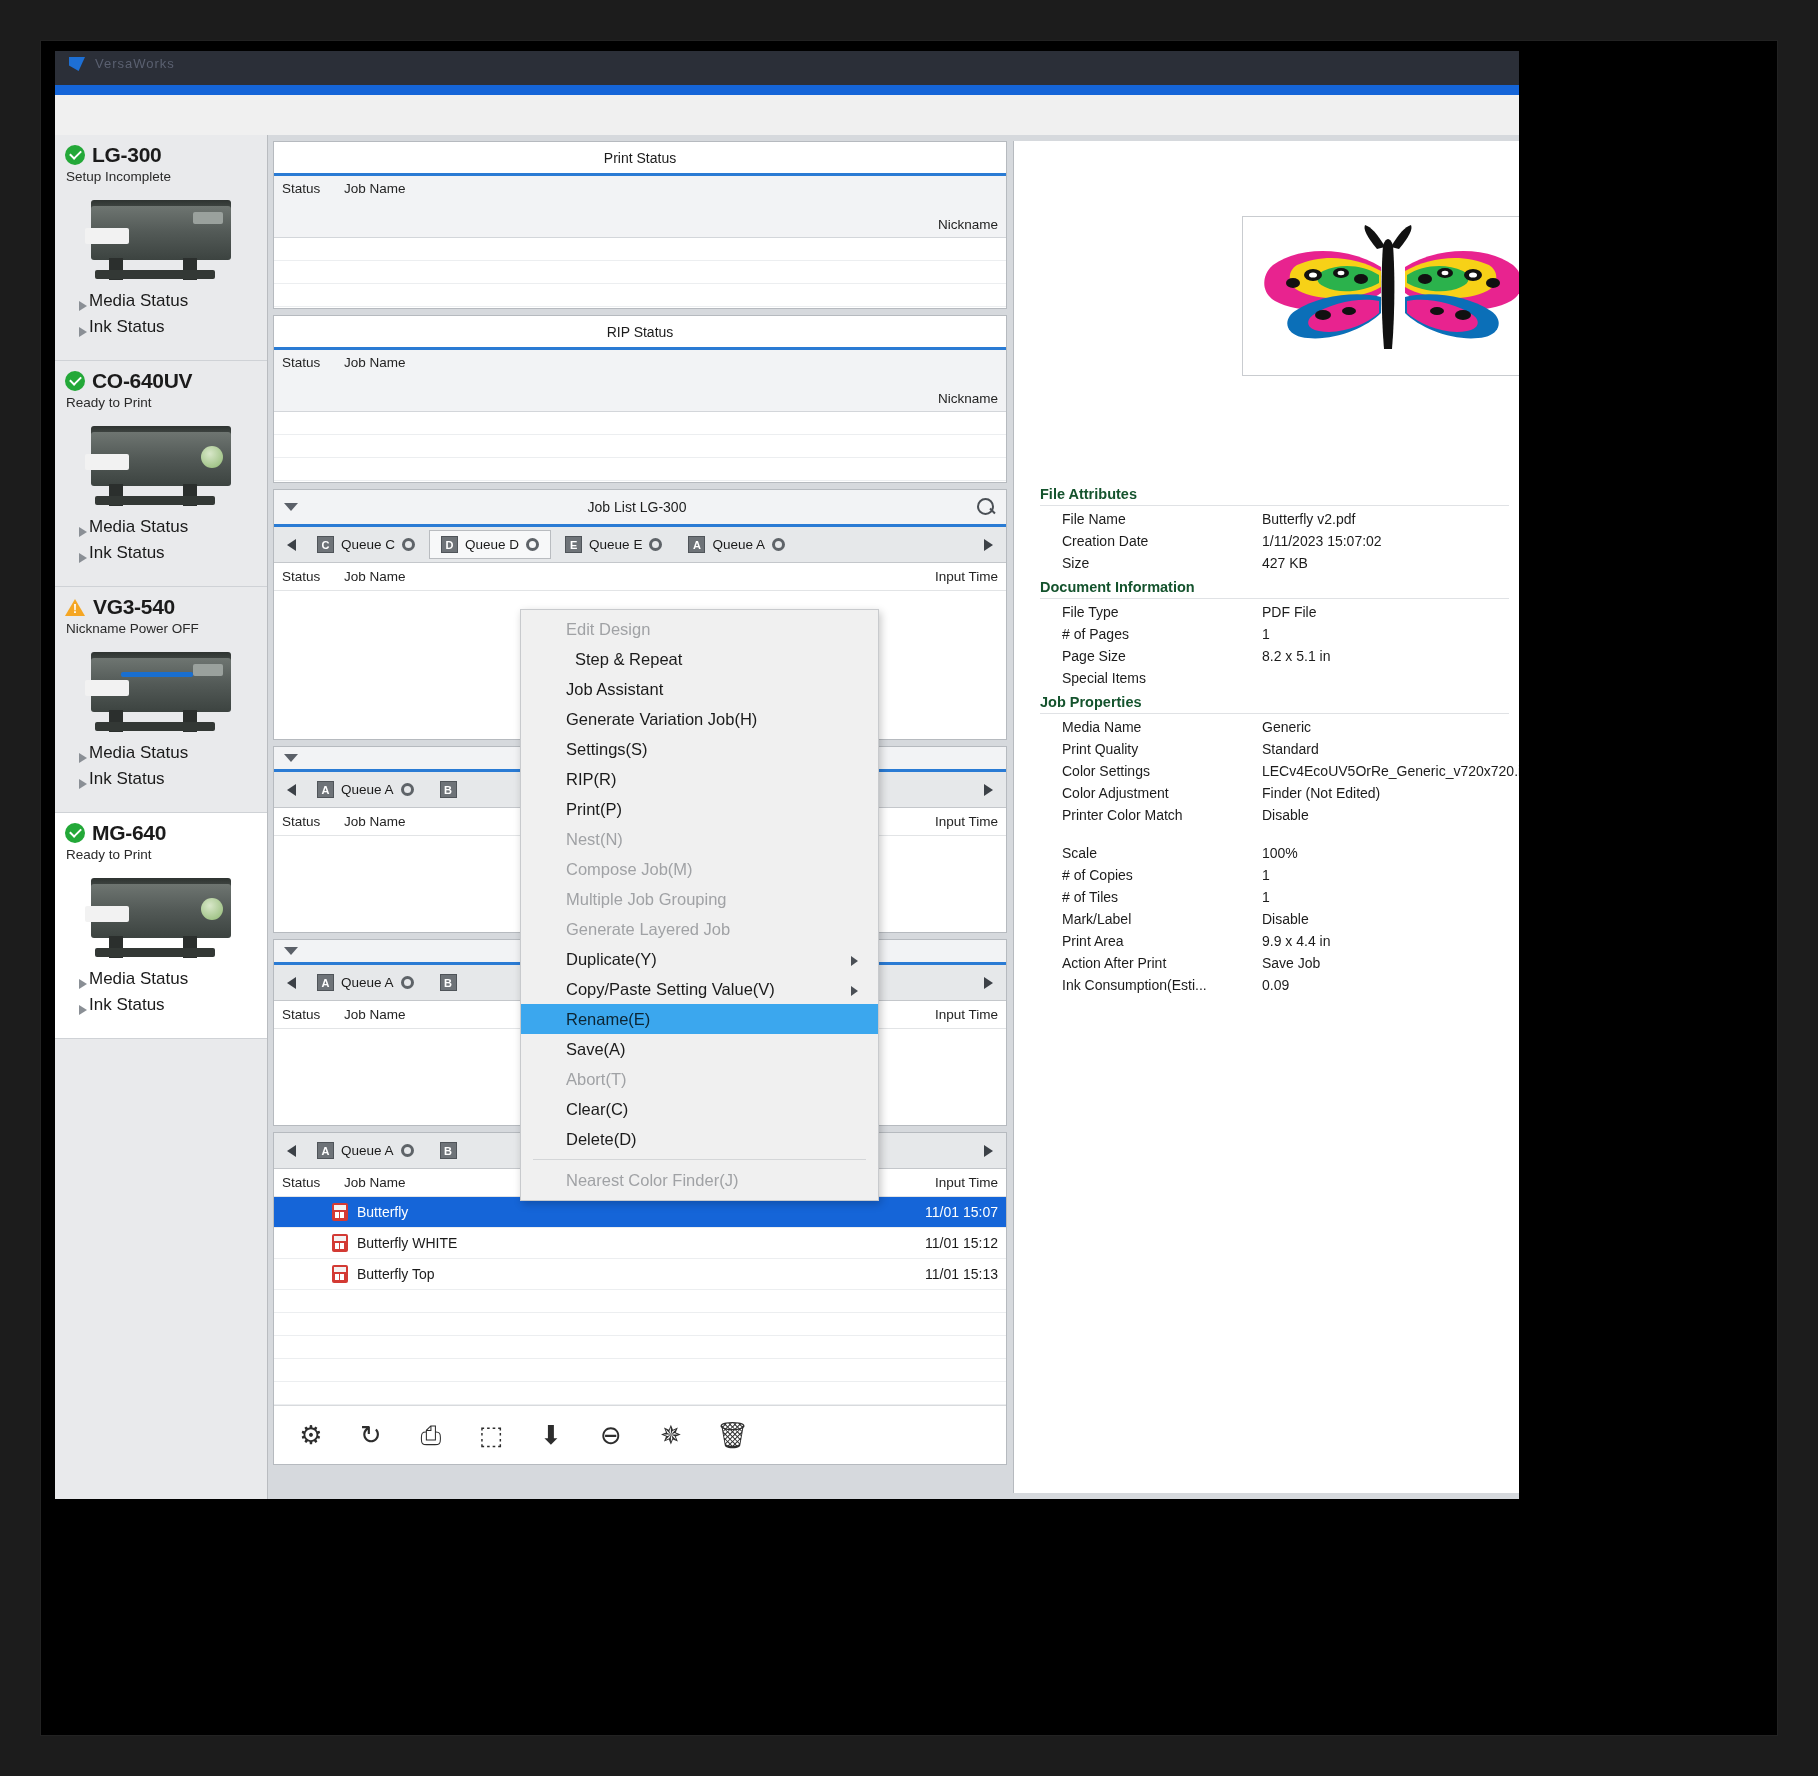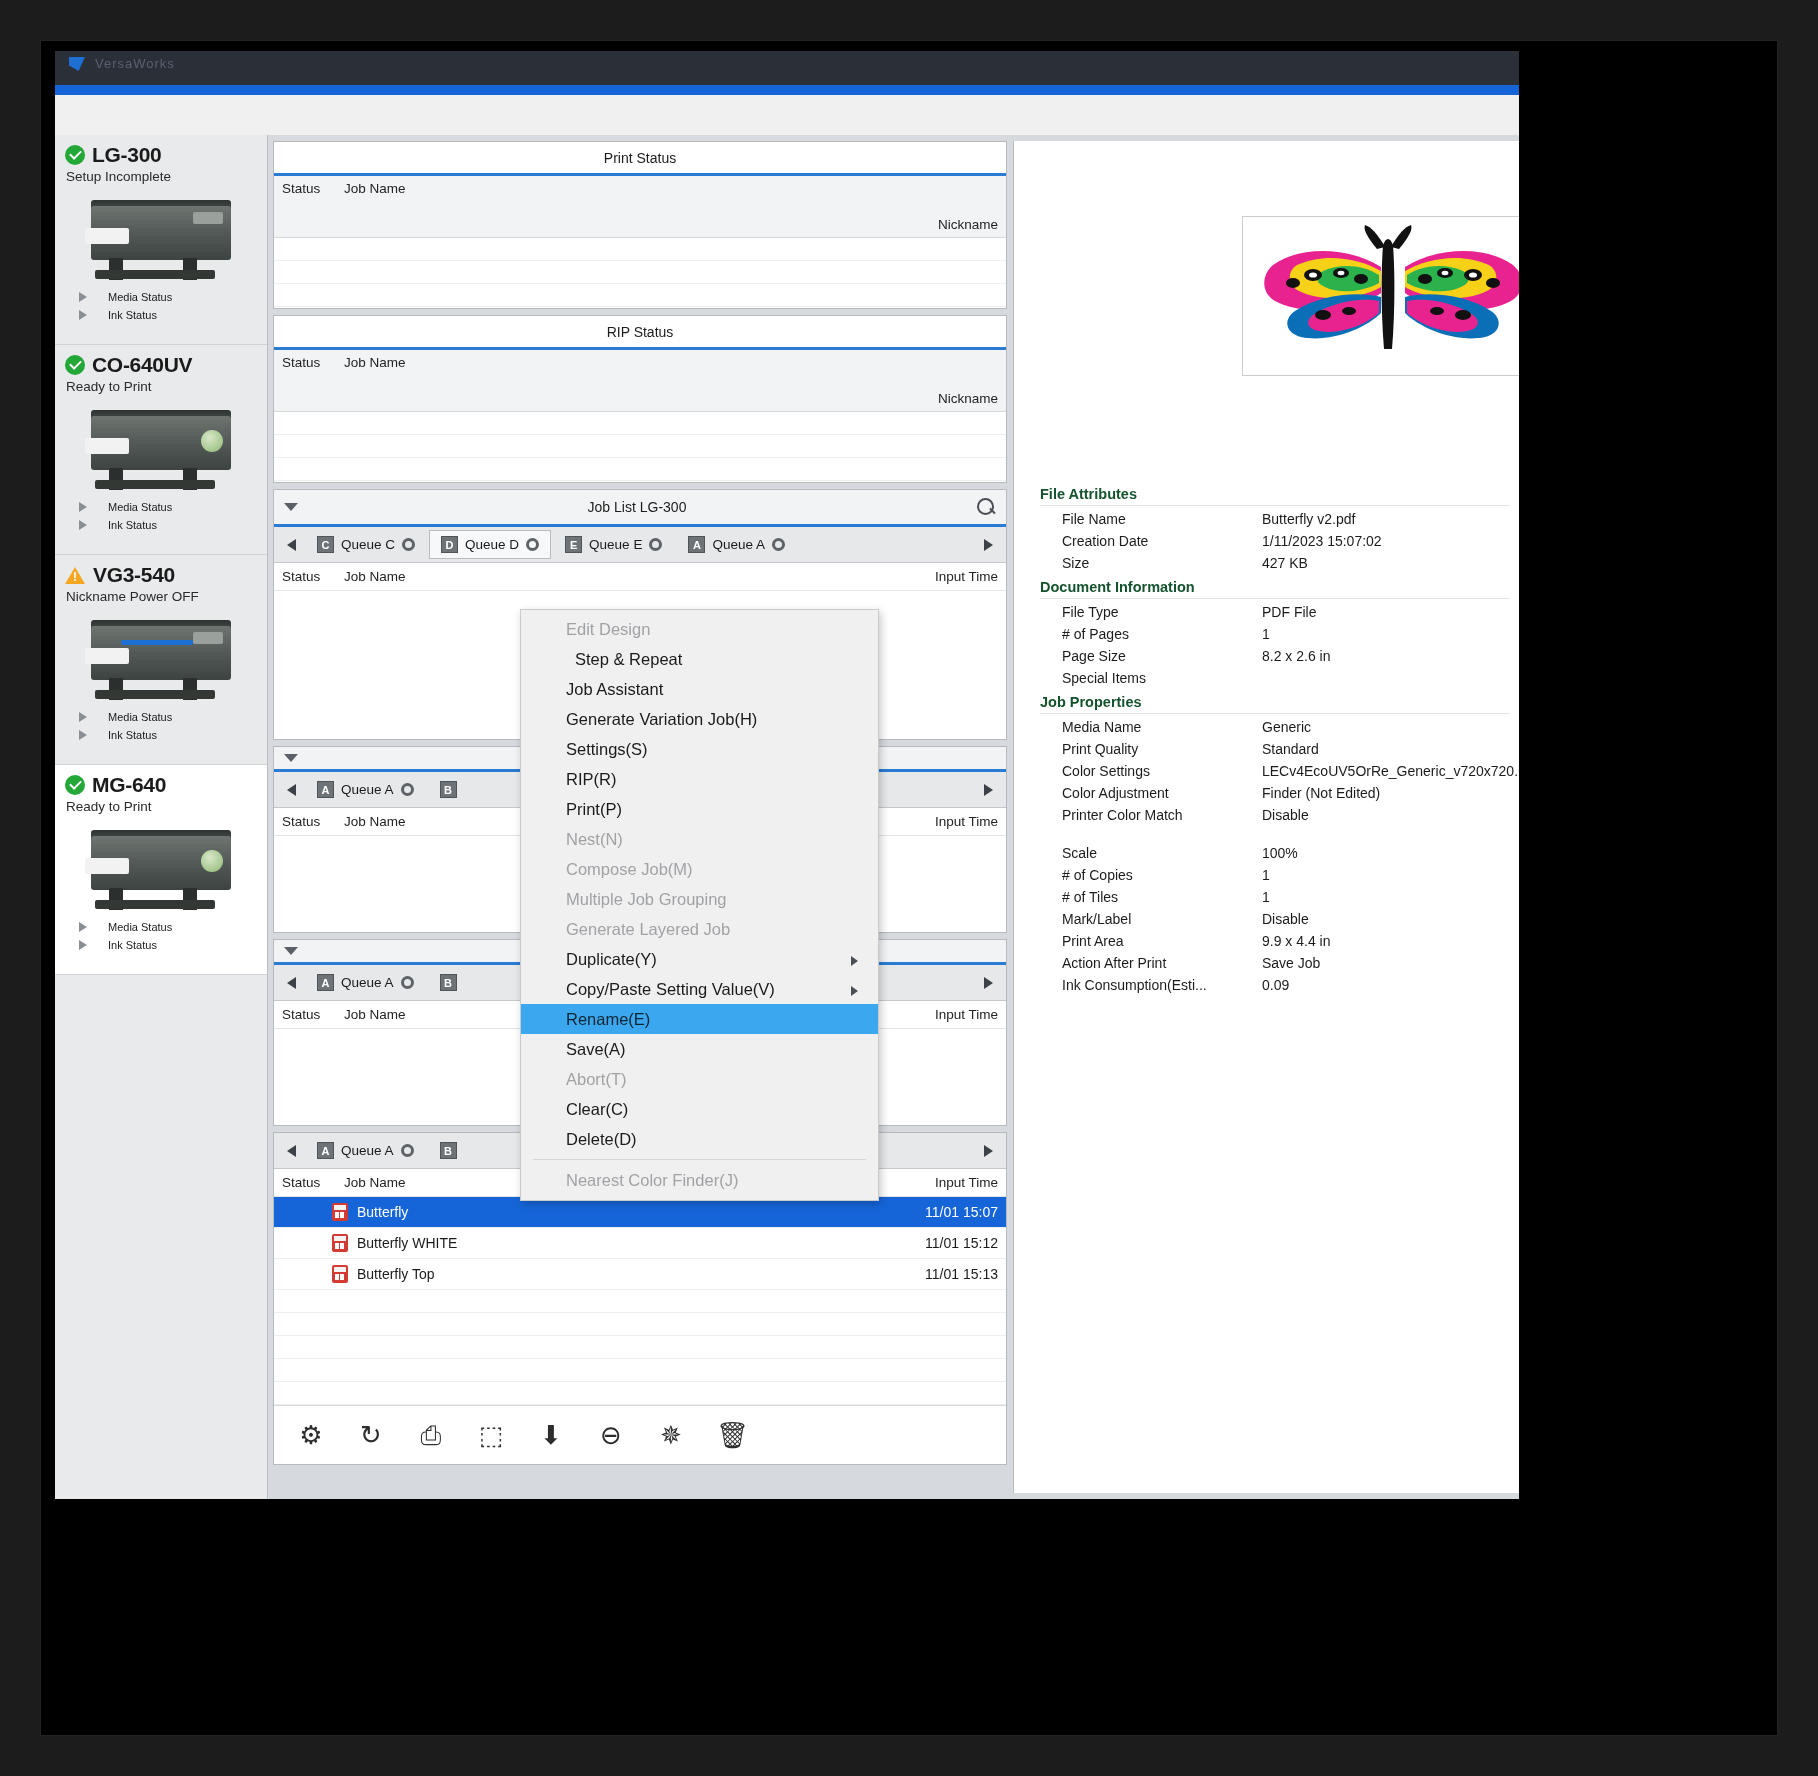--- a/index.html
+++ b/index.html
@@ -167,24 +167,24 @@
     position: absolute; left: 36px; top: 30px;
     width: 72px; height: 5px;
     background: #1a6fd0; border-radius: 2px;
   }
   .pr-knob {
     position: absolute; right: 14px; top: 30px;
     width: 22px; height: 22px; border-radius: 50%;
     background: radial-gradient(circle at 40% 35%, #d8e7c9, #8fb872);
   }
   .status-row {
-    display: flex; align-items: center;
-    gap: 21px;
+    display: flex; align-items: flex-end;
+    gap: 2px;
     padding: 3px 0 3px 14px;
-    font-size: 11px; color: #1b1b1b;
+    font-size: 17px; color: #1b1b1b;
     cursor: default;
   }
   .tri-right {
     width: 0; height: 0;
     border-top: 5px solid transparent;
     border-bottom: 5px solid transparent;
     border-left: 8px solid #8a8f95;
     flex: none;
   }
   
@@ -779,21 +779,21 @@
             <div class="attr-row">
               <span class="attr-key">File Type</span>
               <span class="attr-val">PDF File</span>
             </div>
             <div class="attr-row">
               <span class="attr-key"># of Pages</span>
               <span class="attr-val">1</span>
             </div>
             <div class="attr-row">
               <span class="attr-key">Page Size</span>
-              <span class="attr-val">8.2 x 2.6 in</span>
+              <span class="attr-val">8.2 x 5.1 in</span>
             </div>
             <div class="attr-row">
               <span class="attr-key">Special Items</span>
               <span class="attr-val"></span>
             </div>
             <div class="attr-group">Job Properties</div>
             <div class="attr-rule"></div>
             <div class="attr-row">
               <span class="attr-key">Media Name</span>
               <span class="attr-val">Generic</span>

